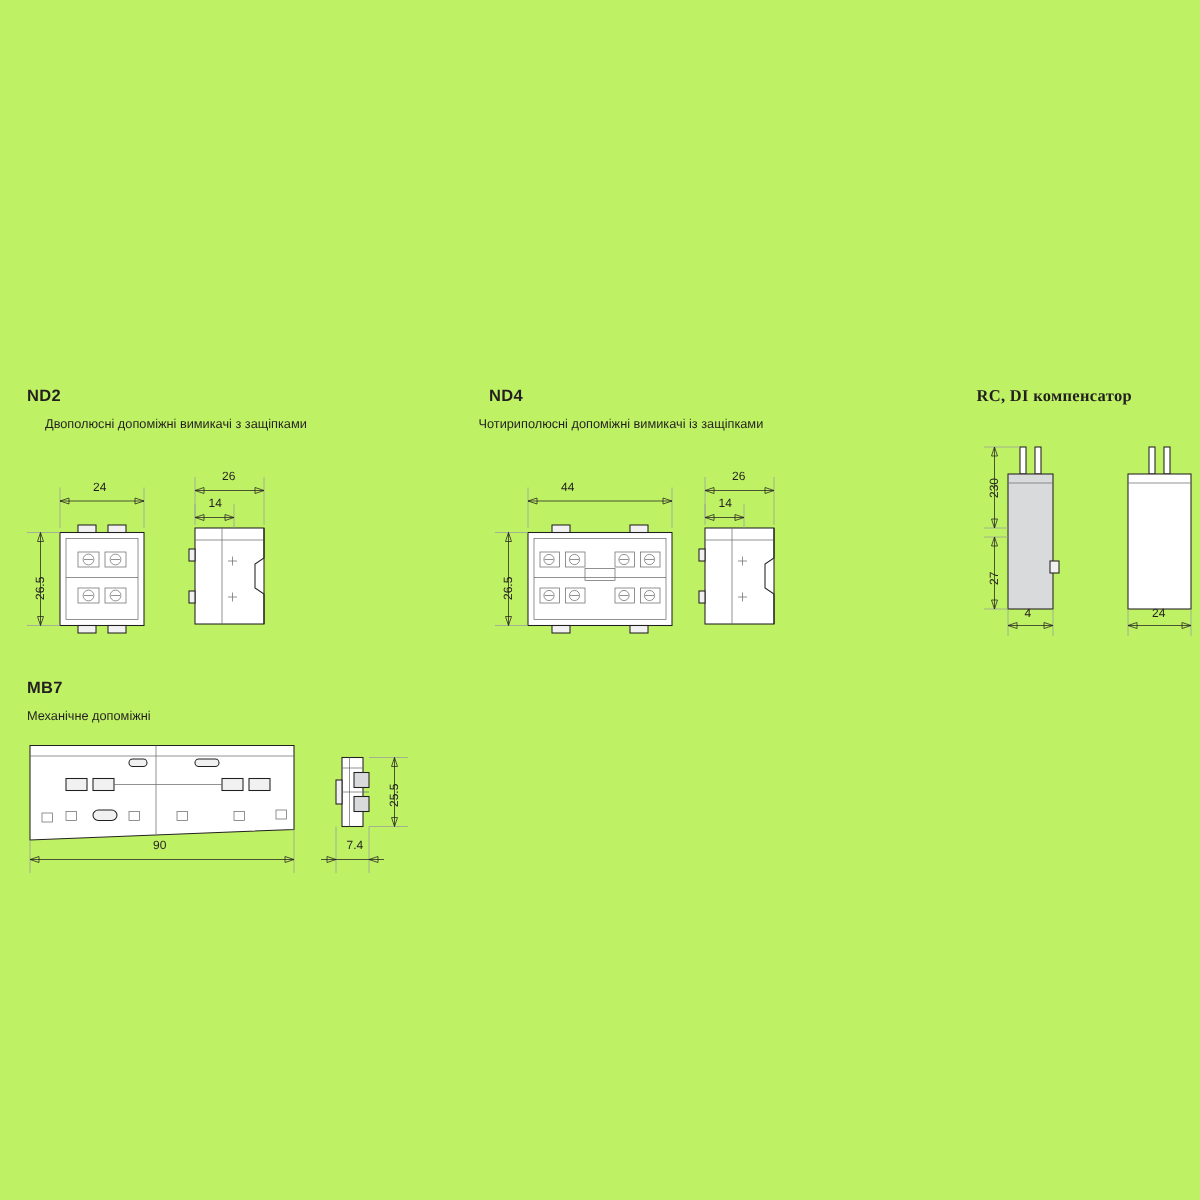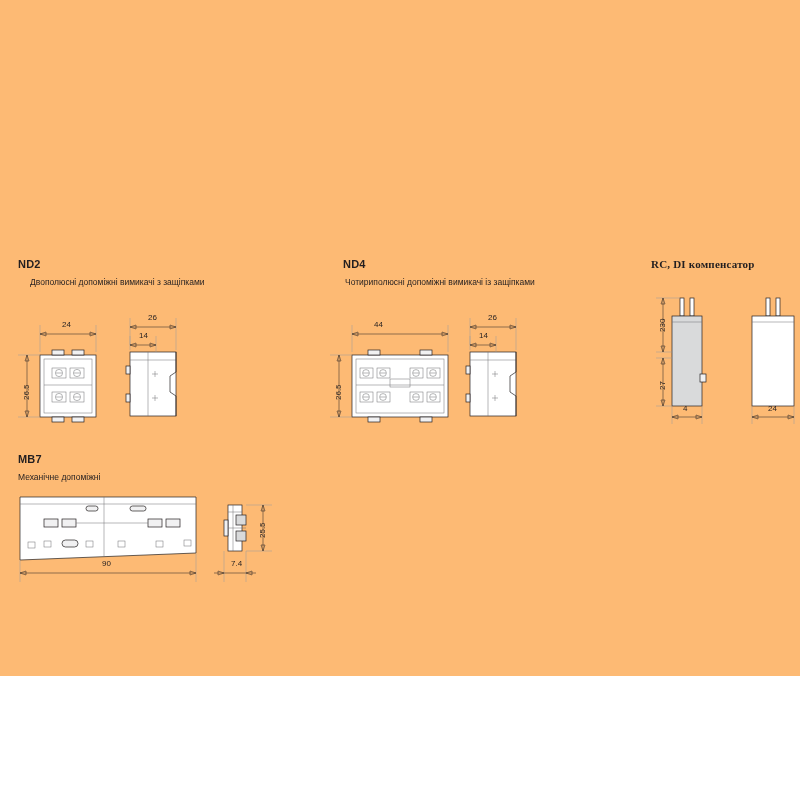--- a/index.html
+++ b/index.html
@@ -7,23 +7,23 @@
     padding: 0;
     background: #ffffff;
   }
   body {
     font-family: "Liberation Sans", sans-serif;
     color: #231f20;
   }
   #page {
     position: relative;
     width: 800px;
-    height: 676px;
+    height: 800px;
     overflow: hidden;
-    background: #fdba74;
+    background: #bef264;
   }
   .sec-title {
     position: absolute;
     font-size: 11px;
     font-weight: bold;
     letter-spacing: 0.2px;
     color: #231f20;
     white-space: nowrap;
   }
   .sec-sub {
@@ -127,22 +127,22 @@
     <line class="ln-dim" x1="130" y1="345" x2="156" y2="345"></line>
     <path class="ln-dim" d="M130 345 l6 -2 l0 4 z" fill="#231f20"></path>
     <path class="ln-dim" d="M156 345 l-6 -2 l0 4 z" fill="#231f20"></path>
   </svg>
 
   <div class="dim-label" style="left:62px; top:320px;">24</div>
   <div class="dim-label vert" style="left:22px; top:400px; transform:rotate(-90deg);">26.5</div>
   <div class="dim-label" style="left:148px; top:313px;">26</div>
   <div class="dim-label" style="left:139px; top:331px;">14</div>
 
-  <div class="sec-title" style="left:343px; top:258px;">ND4</div>
-  <div class="sec-sub" style="left:345px; top:277px;">Чотириполюсні допоміжні вимикачі із защіпками</div>
+  <div class="sec-title" style="left:326px; top:258px;">ND4</div>
+  <div class="sec-sub" style="left:319px; top:277px;">Чотириполюсні допоміжні вимикачі із защіпками</div>
 
   <svg width="800" height="800">
 
     <rect class="body-fill" x="352" y="355" width="96" height="62"></rect>
     <rect class="ln-thin" x="356" y="359" width="88" height="54"></rect>
 
     <rect class="lgrey-fill" x="368" y="350" width="12" height="5"></rect>
     <rect class="lgrey-fill" x="420" y="350" width="12" height="5"></rect>
     <rect class="lgrey-fill" x="368" y="417" width="12" height="5"></rect>
     <rect class="lgrey-fill" x="420" y="417" width="12" height="5"></rect>

